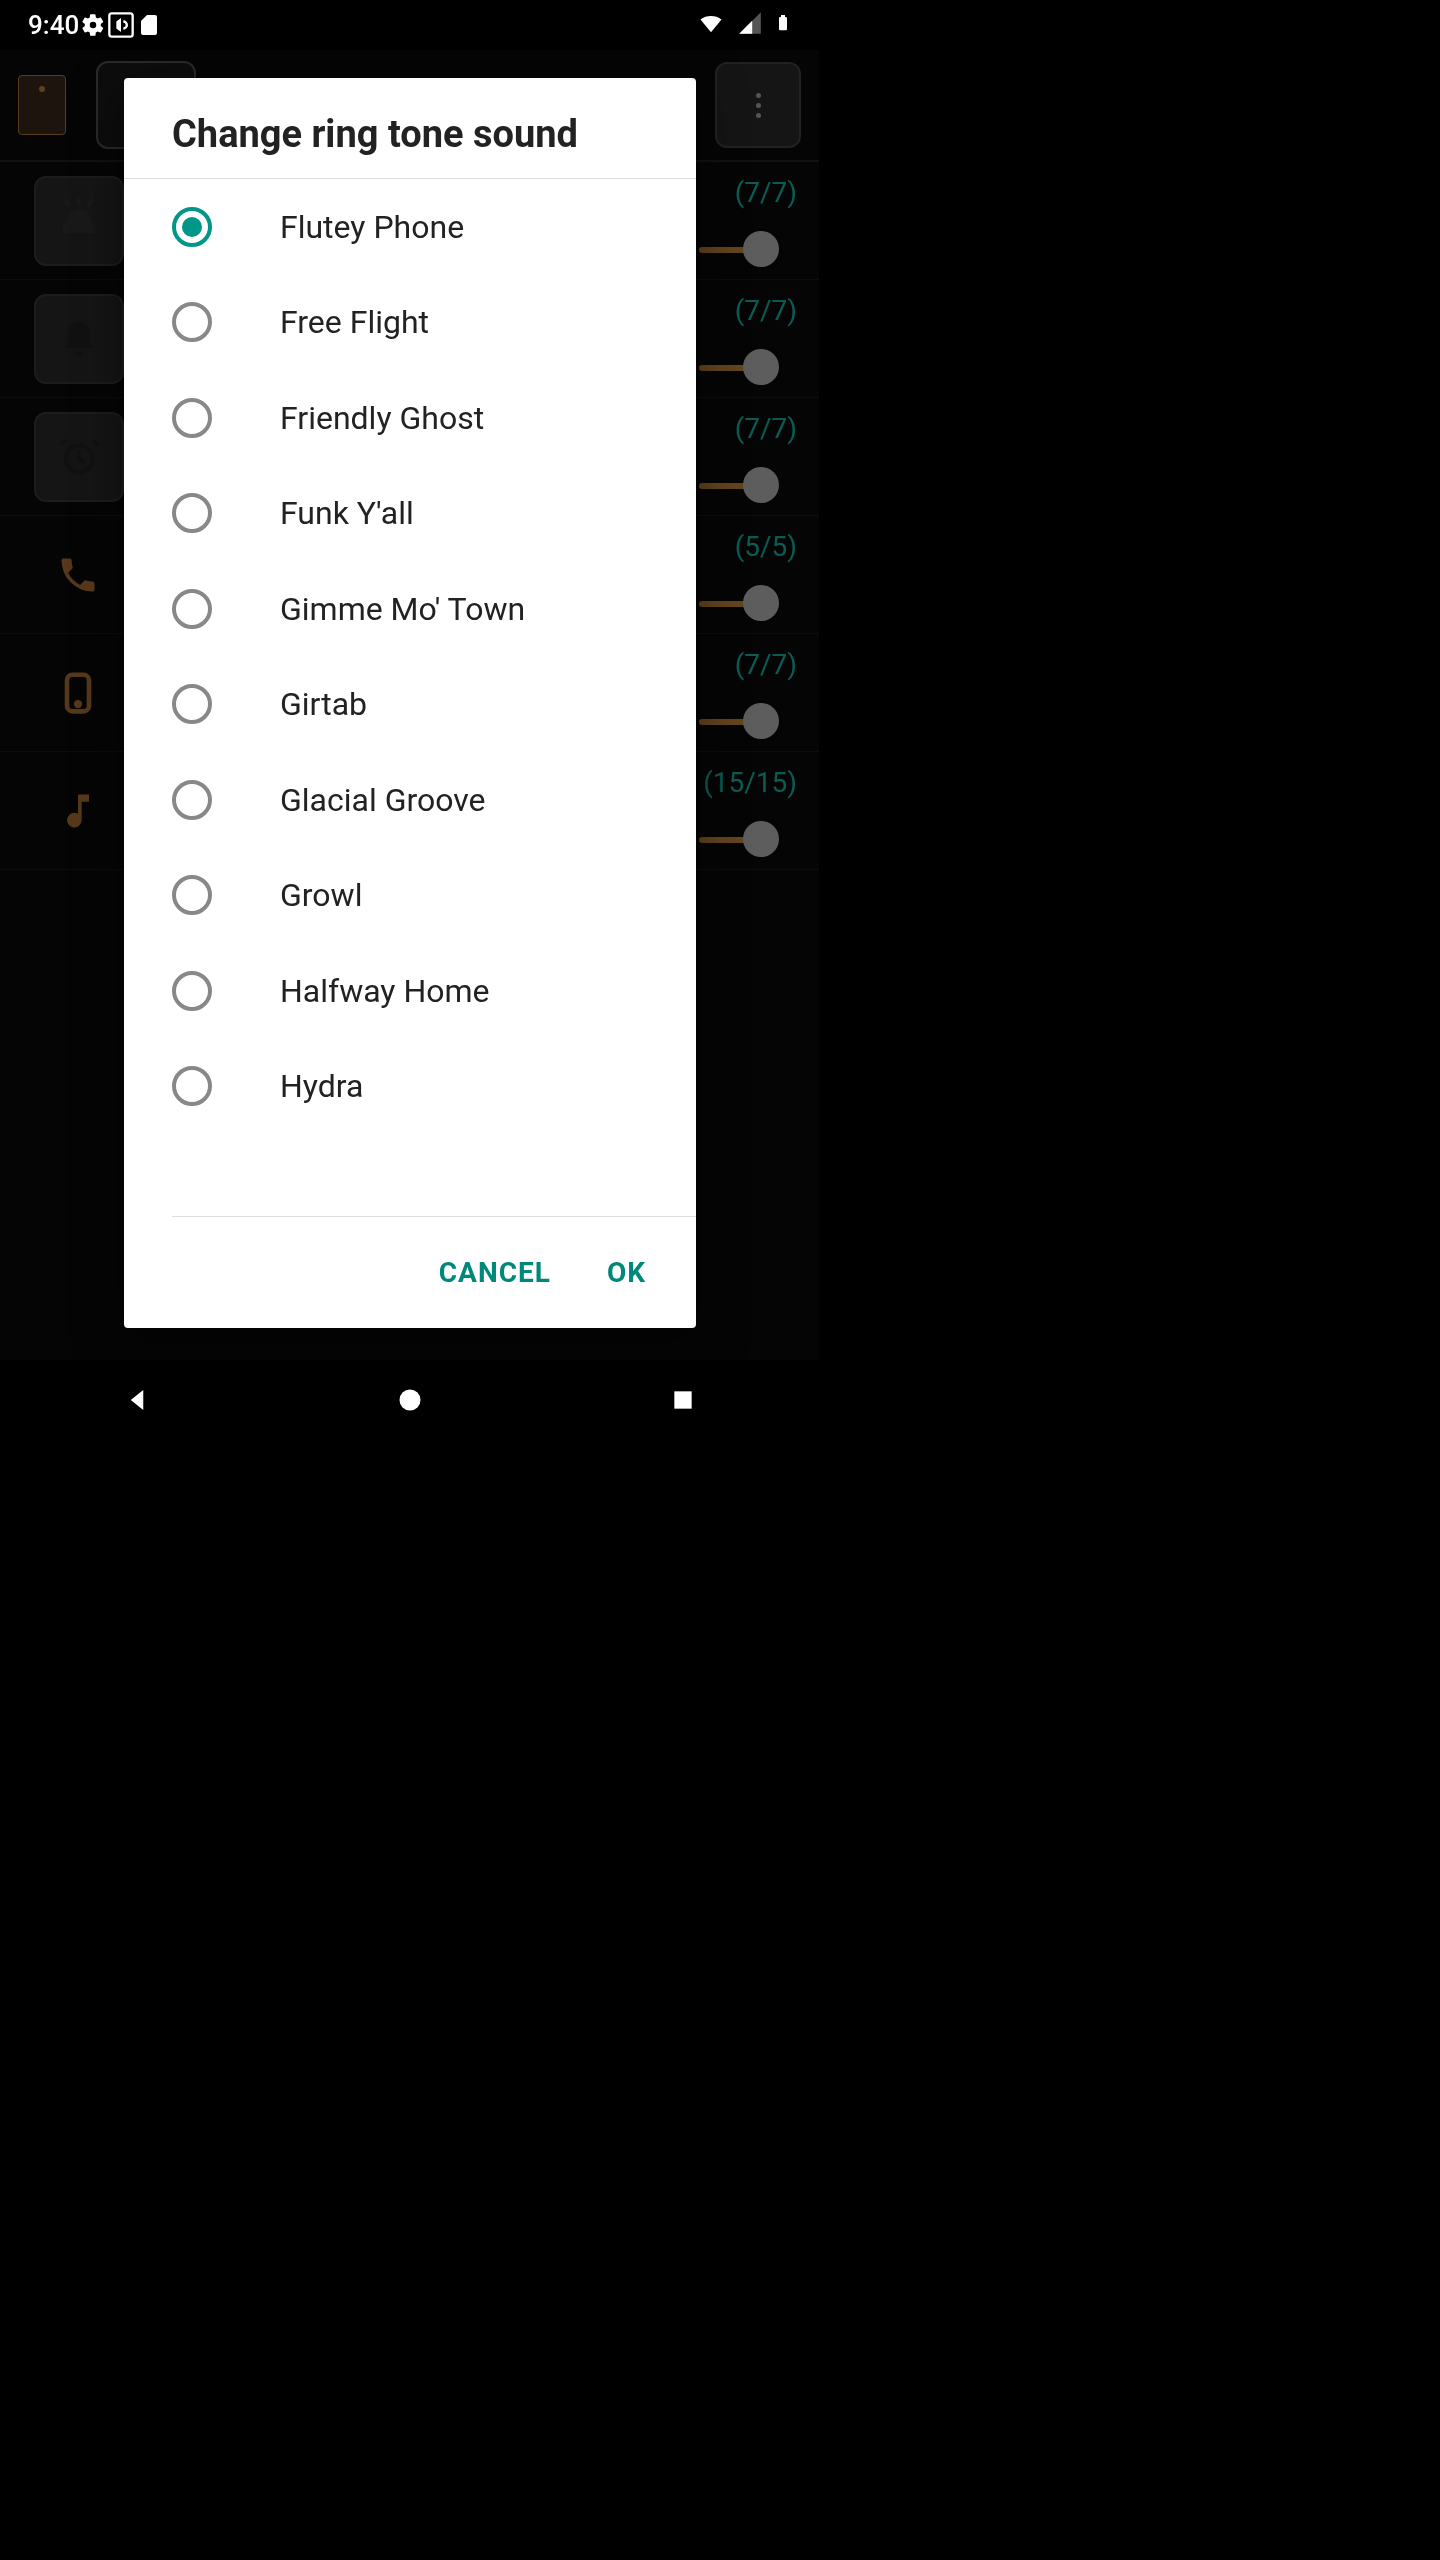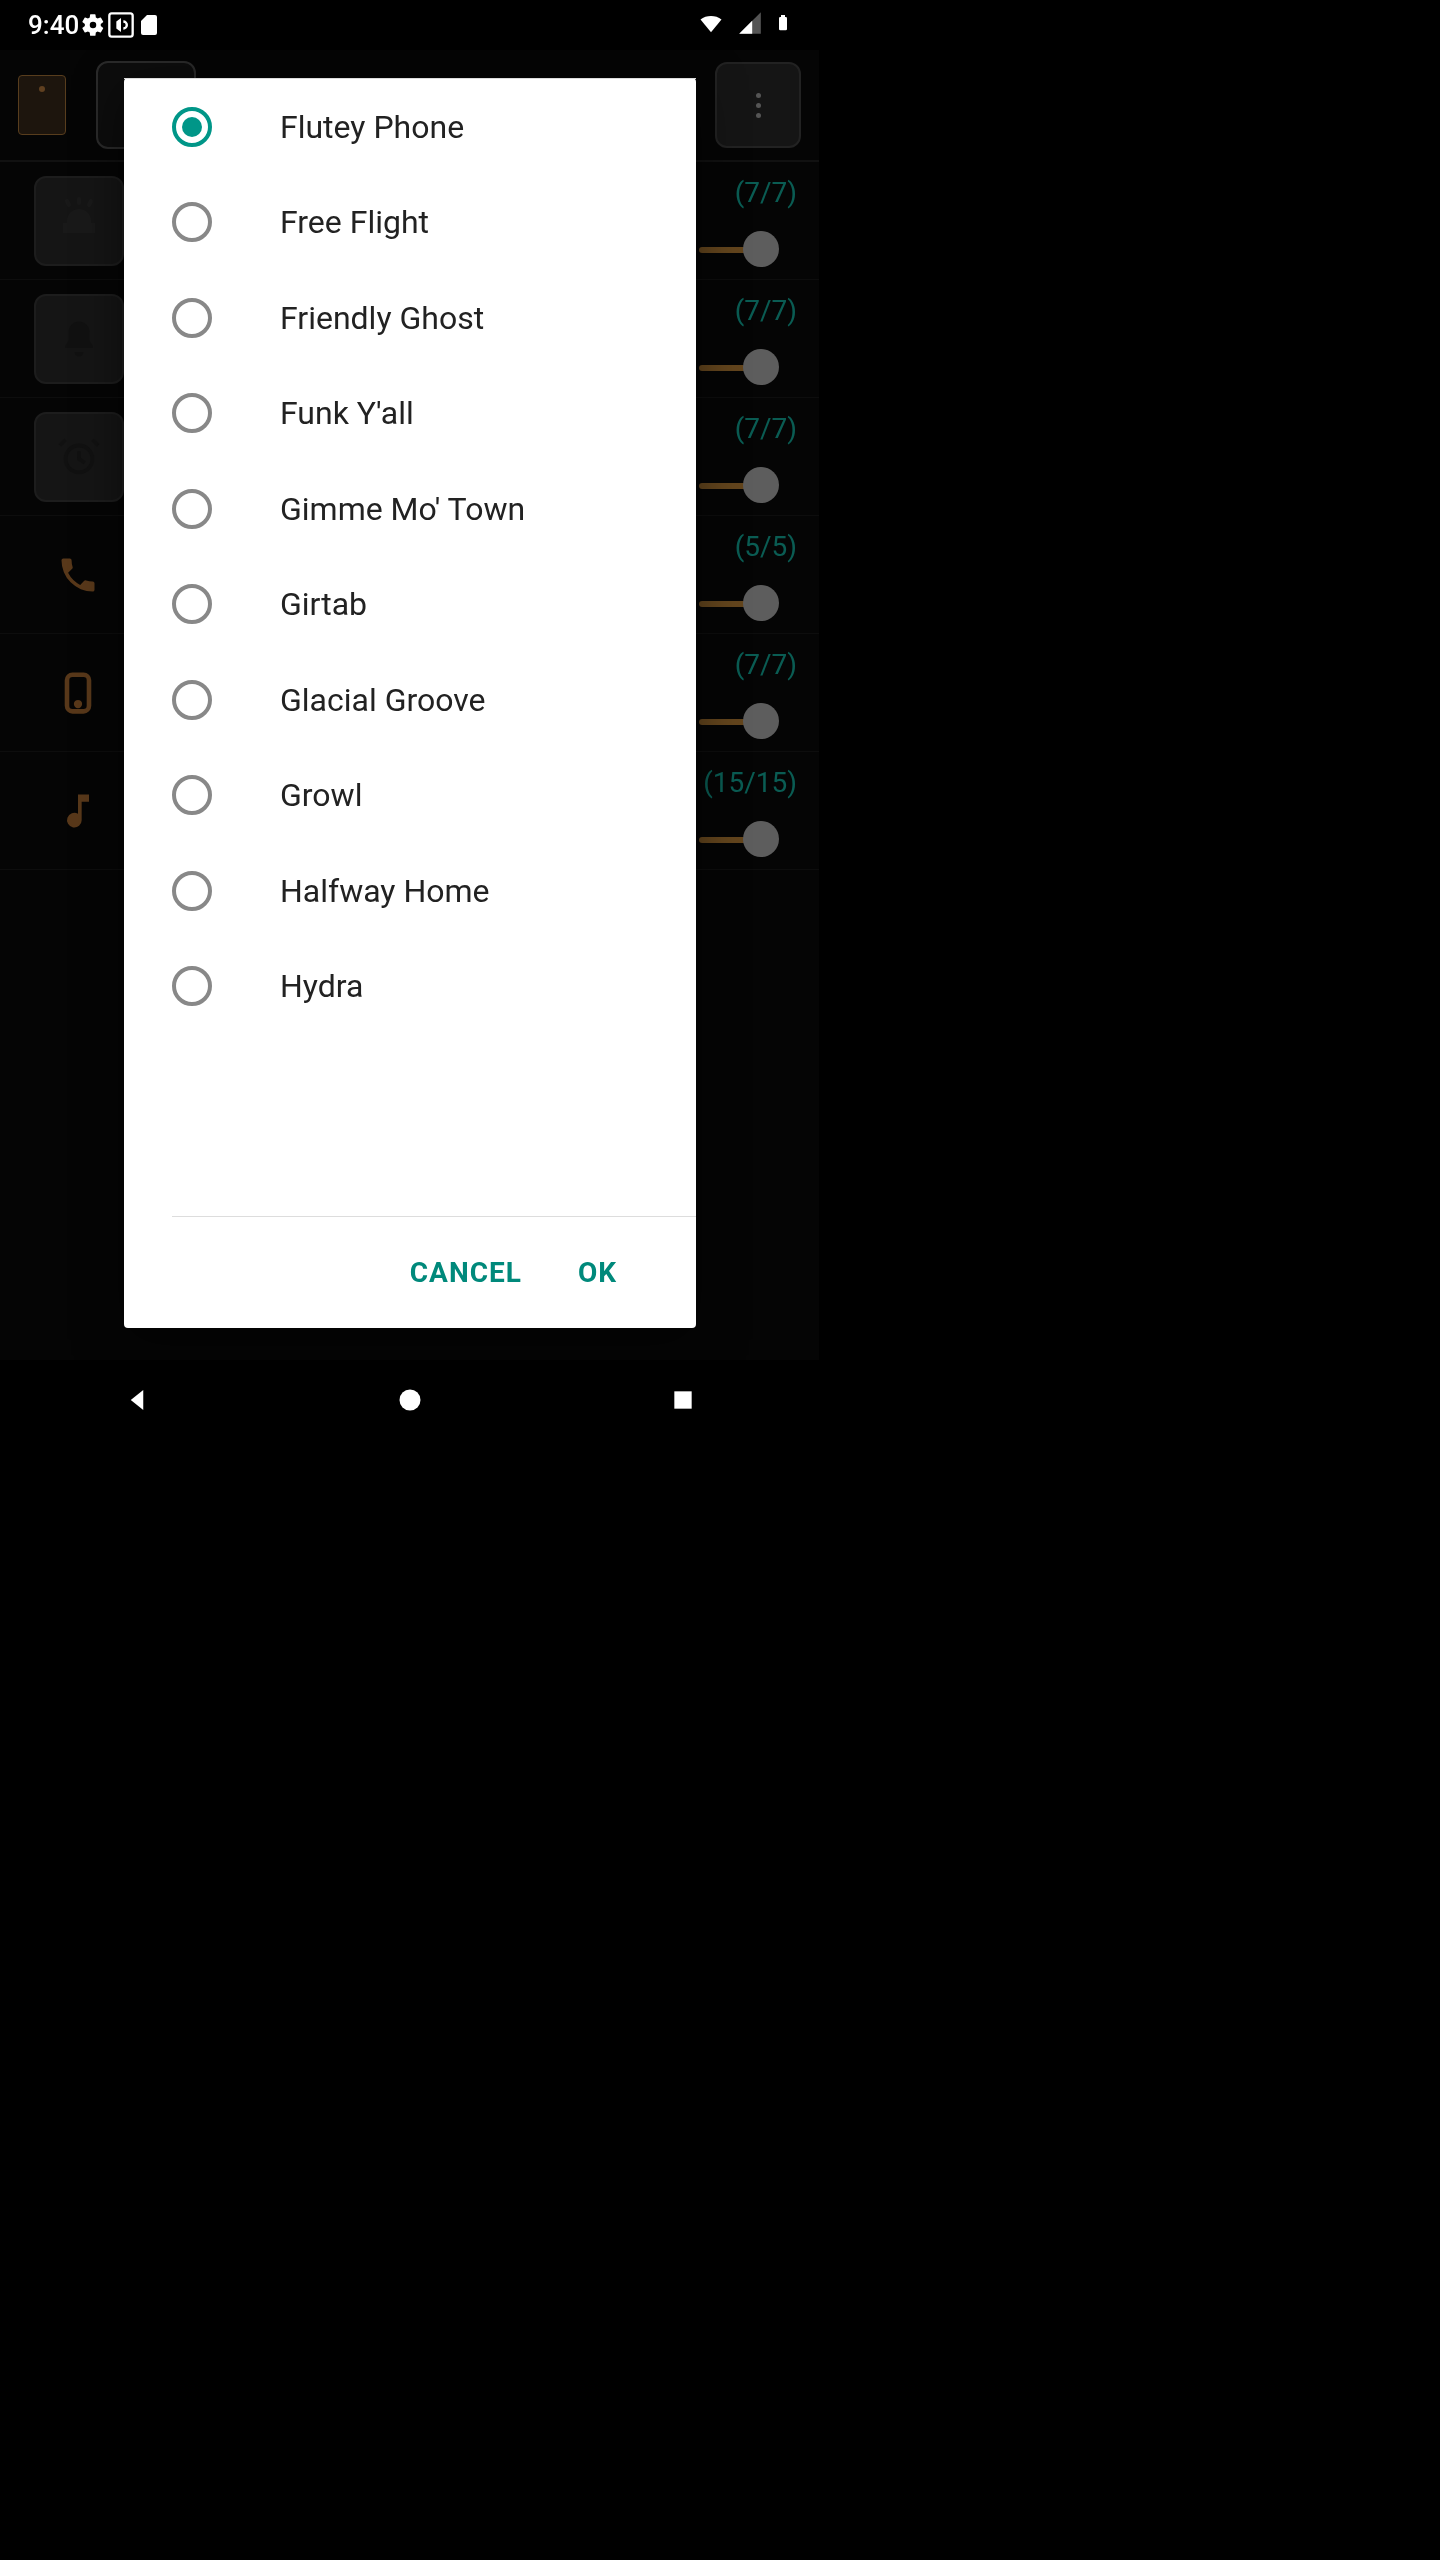--- a/index.html
+++ b/index.html
@@ -34,21 +34,21 @@
   
   .dialog { position: absolute; left: 124px; top: 78px; width: 572px; height: 1250px; background: #fff; border-radius: 4px; display: flex; flex-direction: column; box-shadow: 0 12px 48px rgba(0,0,0,0.5); }
   .dialog-title { padding: 34px 48px 22px 48px; font-size: 38px; font-weight: 700; color: #222; }
   .dialog-sep { height: 1px; background: #ddd; }
   .dialog-list { flex: 1; overflow: hidden; }
   .opt { display: flex; align-items: center; height: 95.5px; padding-left: 48px; gap: 68px; }
   .radio { width: 40px; height: 40px; border: 4px solid #888; border-radius: 50%; display: flex; align-items: center; justify-content: center; flex-shrink: 0; }
   .radio.sel { border-color: #009688; }
   .radio.sel::after { content:""; width: 20px; height: 20px; background: #009688; border-radius: 50%; }
   .opt-label { font-size: 32px; color: #222; }
-  .dialog-footer { height: 112px; border-top: 1px solid #ddd; display: flex; align-items: center; justify-content: flex-end; gap: 56px; padding-right: 79px; margin-left: 48px; }
+  .dialog-footer { height: 112px; border-top: 1px solid #ddd; display: flex; align-items: center; justify-content: flex-end; gap: 56px; padding-right: 50px; margin-left: 48px; }
   .dlg-btn { background: none; border: none; color: #00897b; font-size: 28px; font-weight: 700; letter-spacing: 1px; }
 
   
   .navbar { position: absolute; bottom: 0; left: 0; right: 0; height: 80px; background: #000; display: flex; align-items: center; justify-content: space-around; }
   .nav-icon { width: 34px; height: 34px; display:flex; align-items:center; justify-content:center; }
 </style>
 </head>
 <body>
 
 <div class="status-bar">
@@ -167,20 +167,21 @@
         <div class="bg-ratio">(15/15)</div>
         <div class="bg-track"></div>
         <div class="bg-thumb"></div>
       </div>
     </div>
 </div>
 
 <div class="scrim"></div>
 
 <div class="dialog">
+  <div class="dialog-title">Change ring tone sound</div>
   <div class="dialog-sep"></div>
   <div class="dialog-list" id="opt-list">
       <div class="opt">
         <div class="radio sel"></div>
         <div class="opt-label">Flutey Phone</div>
       </div>
       <div class="opt">
         <div class="radio"></div>
         <div class="opt-label">Free Flight</div>
       </div>

